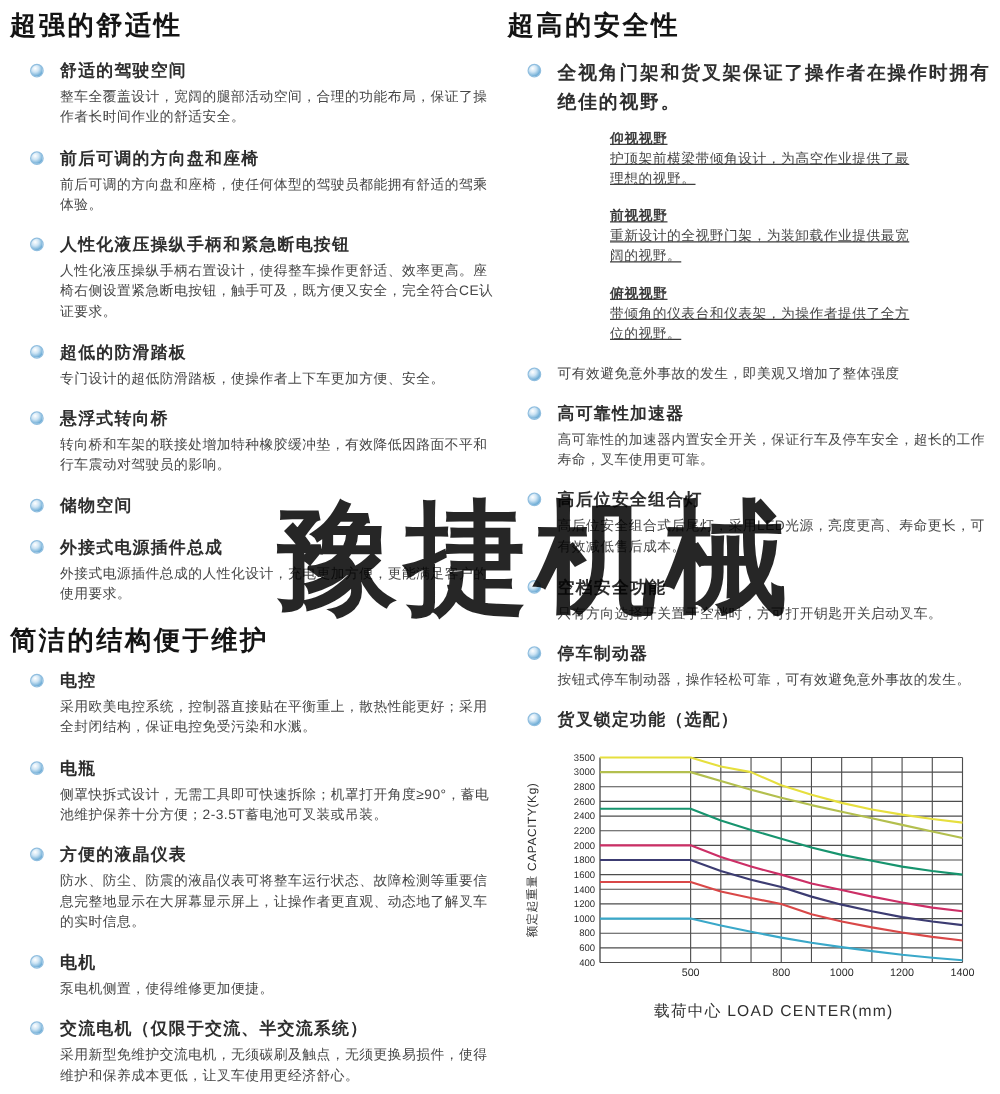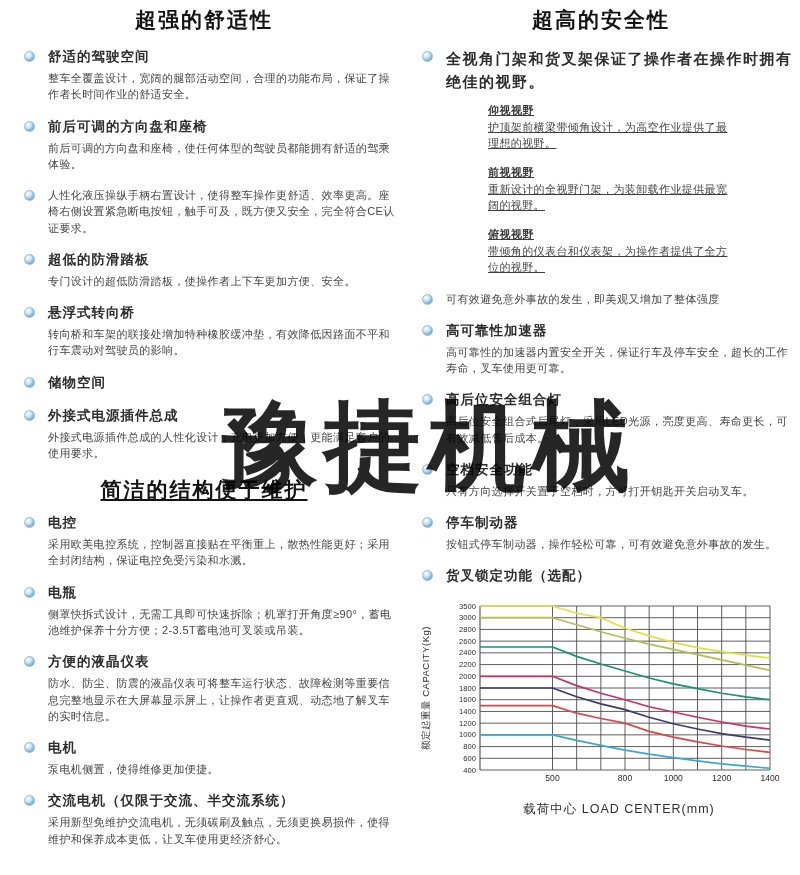--- a/index.html
+++ b/index.html
@@ -11,23 +11,23 @@
   .watermark {
     position:absolute; left:220px; top:382px; z-index:3;
     font-size:98px; font-weight:700; color:#000000; letter-spacing:6px;
     mix-blend-mode:multiply; opacity:.85; pointer-events:none; white-space:nowrap;
   }
   .col { position:absolute; top:4px; z-index:2; }
   .col-left  { left:6px;   width:394px; }
   .col-right { left:404px; width:392px; }
   .sec-title {
     font-size:21px; font-weight:900; color:#141414; letter-spacing:2px;
-    margin:2px 0 14px 2px; font-family:"DejaVu Serif", serif;text-align:center;
-  }
-  .sec-title.second { margin-top:6px; margin-bottom:10px;text-decoration:underline; }
+    margin:2px 0 14px 2px; font-family:"DejaVu Serif", serif;
+  }
+  .sec-title.second { margin-top:6px; margin-bottom:10px; }
   .feature { position:relative; padding-left:42px; margin-bottom:15px; }
   .bullet {
     position:absolute; left:18px; top:3px; width:11px; height:11px; border-radius:50%;
     background:radial-gradient(circle at 35% 30%, #ffffff 0%, #cde4f4 35%, #6aaad4 75%, #a6cbe4 100%);
     border:1px solid #90bedf;
   }
   .f-title { font-size:13.5px; font-weight:bold; color:#2e2e2e; margin-bottom:4px; letter-spacing:1px; }
   .f-title.lead { font-size:15px; line-height:1.5; letter-spacing:1.5px; max-width:356px; }
   .f-body  { font-size:11px; line-height:1.48; color:#454545; max-width:348px; letter-spacing:0.4px; }
   .views { margin:10px 0 2px 42px;text-decoration:underline; }
@@ -53,20 +53,21 @@
       <div class="f-title">舒适的驾驶空间</div>
       <div class="f-body">整车全覆盖设计，宽阔的腿部活动空间，合理的功能布局，保证了操作者长时间作业的舒适安全。</div>
     </div>
     <div class="feature">
       <span class="bullet"></span>
       <div class="f-title">前后可调的方向盘和座椅</div>
       <div class="f-body">前后可调的方向盘和座椅，使任何体型的驾驶员都能拥有舒适的驾乘体验。</div>
     </div>
     <div class="feature">
       <span class="bullet"></span>
+      <div class="f-title">人性化液压操纵手柄和紧急断电按钮</div>
       <div class="f-body">人性化液压操纵手柄右置设计，使得整车操作更舒适、效率更高。座椅右侧设置紧急断电按钮，触手可及，既方便又安全，完全符合CE认证要求。</div>
     </div>
     <div class="feature">
       <span class="bullet"></span>
       <div class="f-title">超低的防滑踏板</div>
       <div class="f-body">专门设计的超低防滑踏板，使操作者上下车更加方便、安全。</div>
     </div>
     <div class="feature">
       <span class="bullet"></span>
       <div class="f-title">悬浮式转向桥</div>

